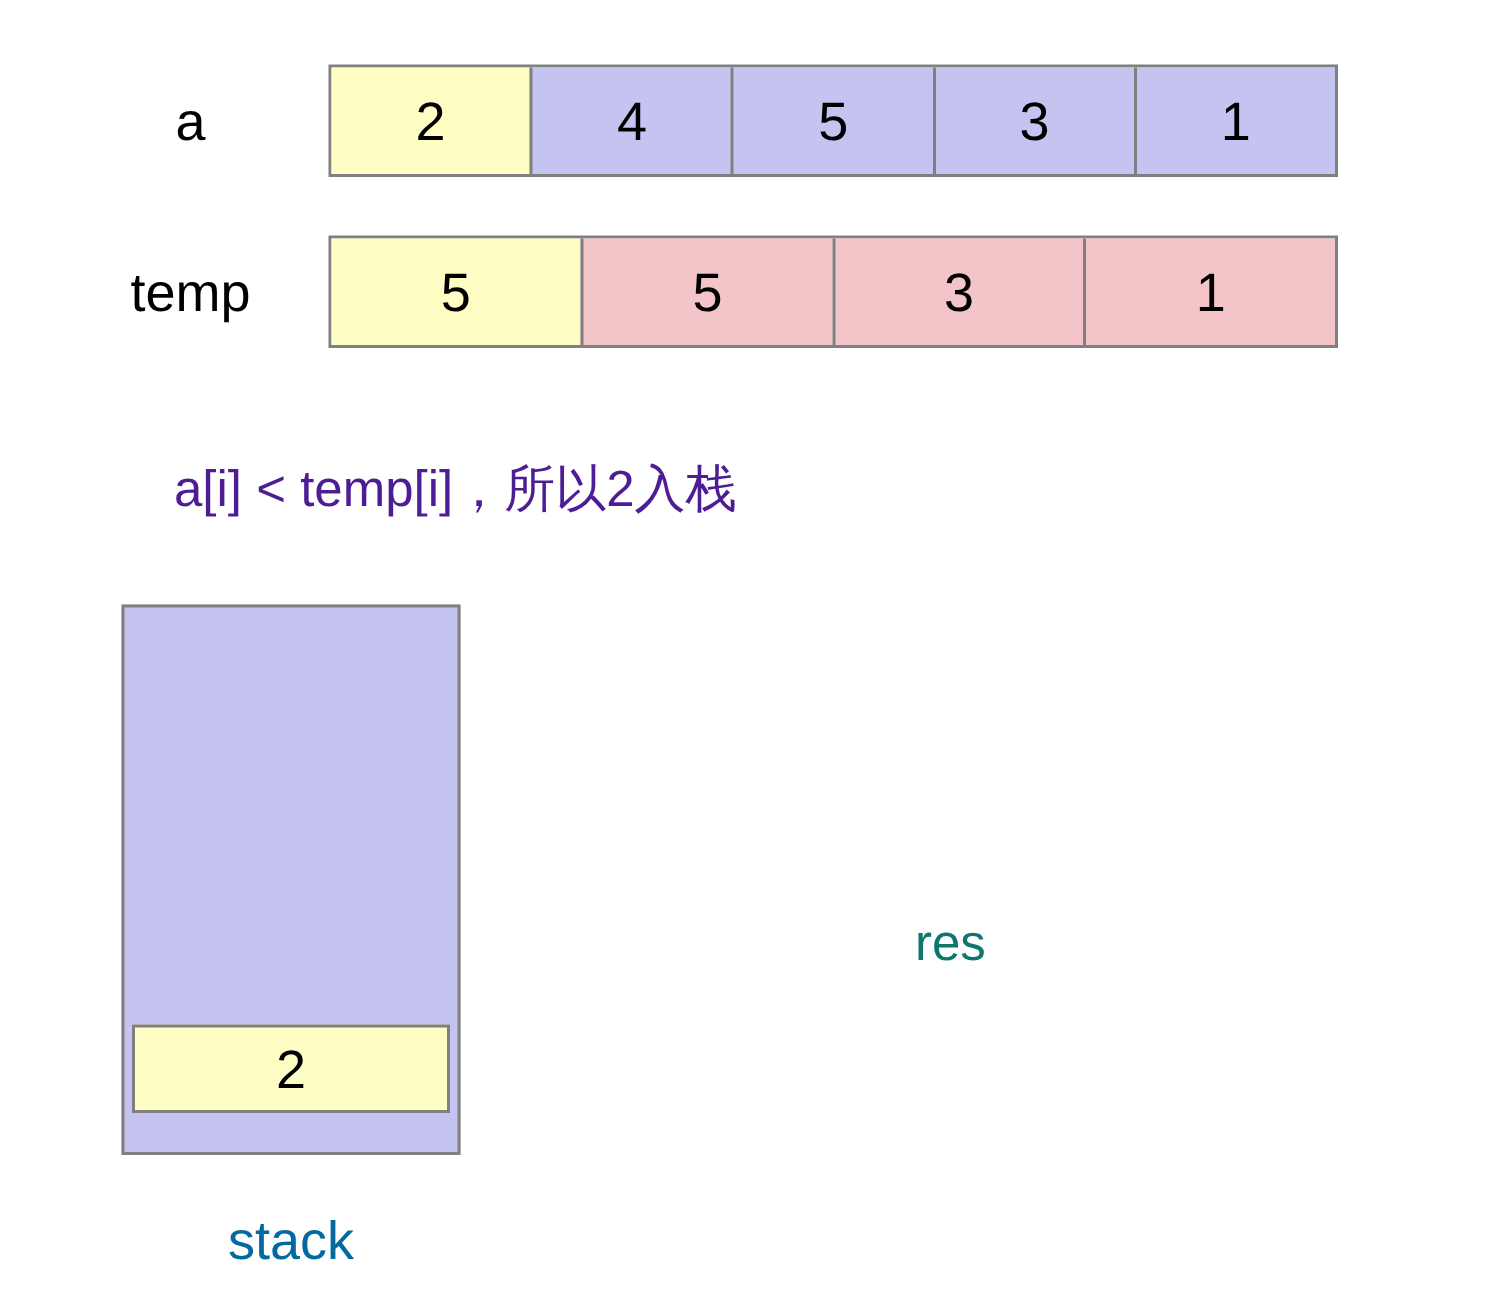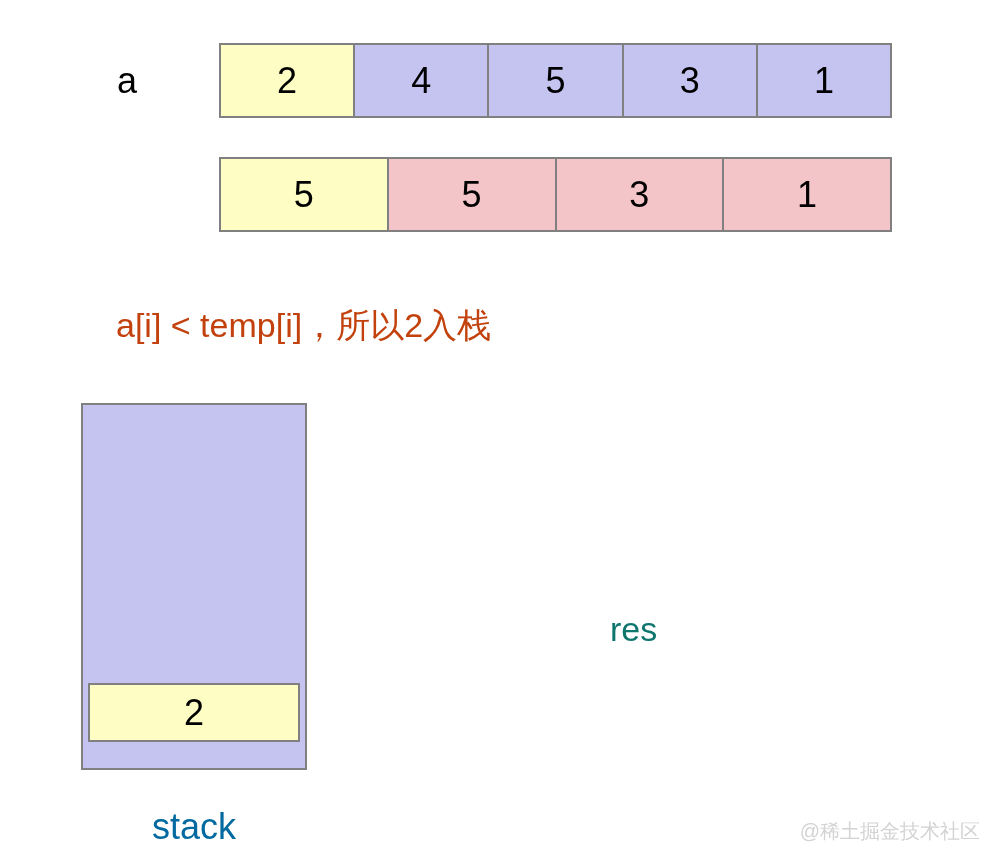--- a/index.html
+++ b/index.html
@@ -47,21 +47,21 @@
   .cell:first-child { border-left: none; }
   .c-yellow   { background: #FDFDC4; }
   .c-lavender { background: #C5C4F1; }
   .c-pink     { background: #F4C5C8; }
 
   .caption {
     position: absolute;
     left: 116px;
     top: 303px;
     font-size: 34px;
-    color: #c2410c;
+    color: #4c1d95;
     white-space: nowrap;
   }
   .stack-box {
     position: absolute;
     left: 81px;
     top: 403px;
     width: 226px;
     height: 367px;
     background: #C5C4F1;
     border: 2px solid #808080;
@@ -114,31 +114,31 @@
 
   <div class="row-label" style="top:43px">a</div>
   <div class="row-cells" style="top:43px">
     <div class="cell c-yellow">2</div>
     <div class="cell c-lavender">4</div>
     <div class="cell c-lavender">5</div>
     <div class="cell c-lavender">3</div>
     <div class="cell c-lavender">1</div>
   </div>
 
+  <div class="row-label" style="top:157px">temp</div>
   <div class="row-cells" style="top:157px">
     <div class="cell c-yellow">5</div>
     <div class="cell c-pink">5</div>
     <div class="cell c-pink">3</div>
     <div class="cell c-pink">1</div>
   </div>
 
   <div class="caption">a[i] &lt; temp[i]，所以2入栈</div>
 
   <div class="stack-box">
     <div class="stack-item">2</div>
   </div>
   <div class="stack-label">stack</div>
 
   <div class="res-label">res</div>
 
-  <div class="watermark">@稀土掘金技术社区</div>
 
 </div>
 
 </body></html>

